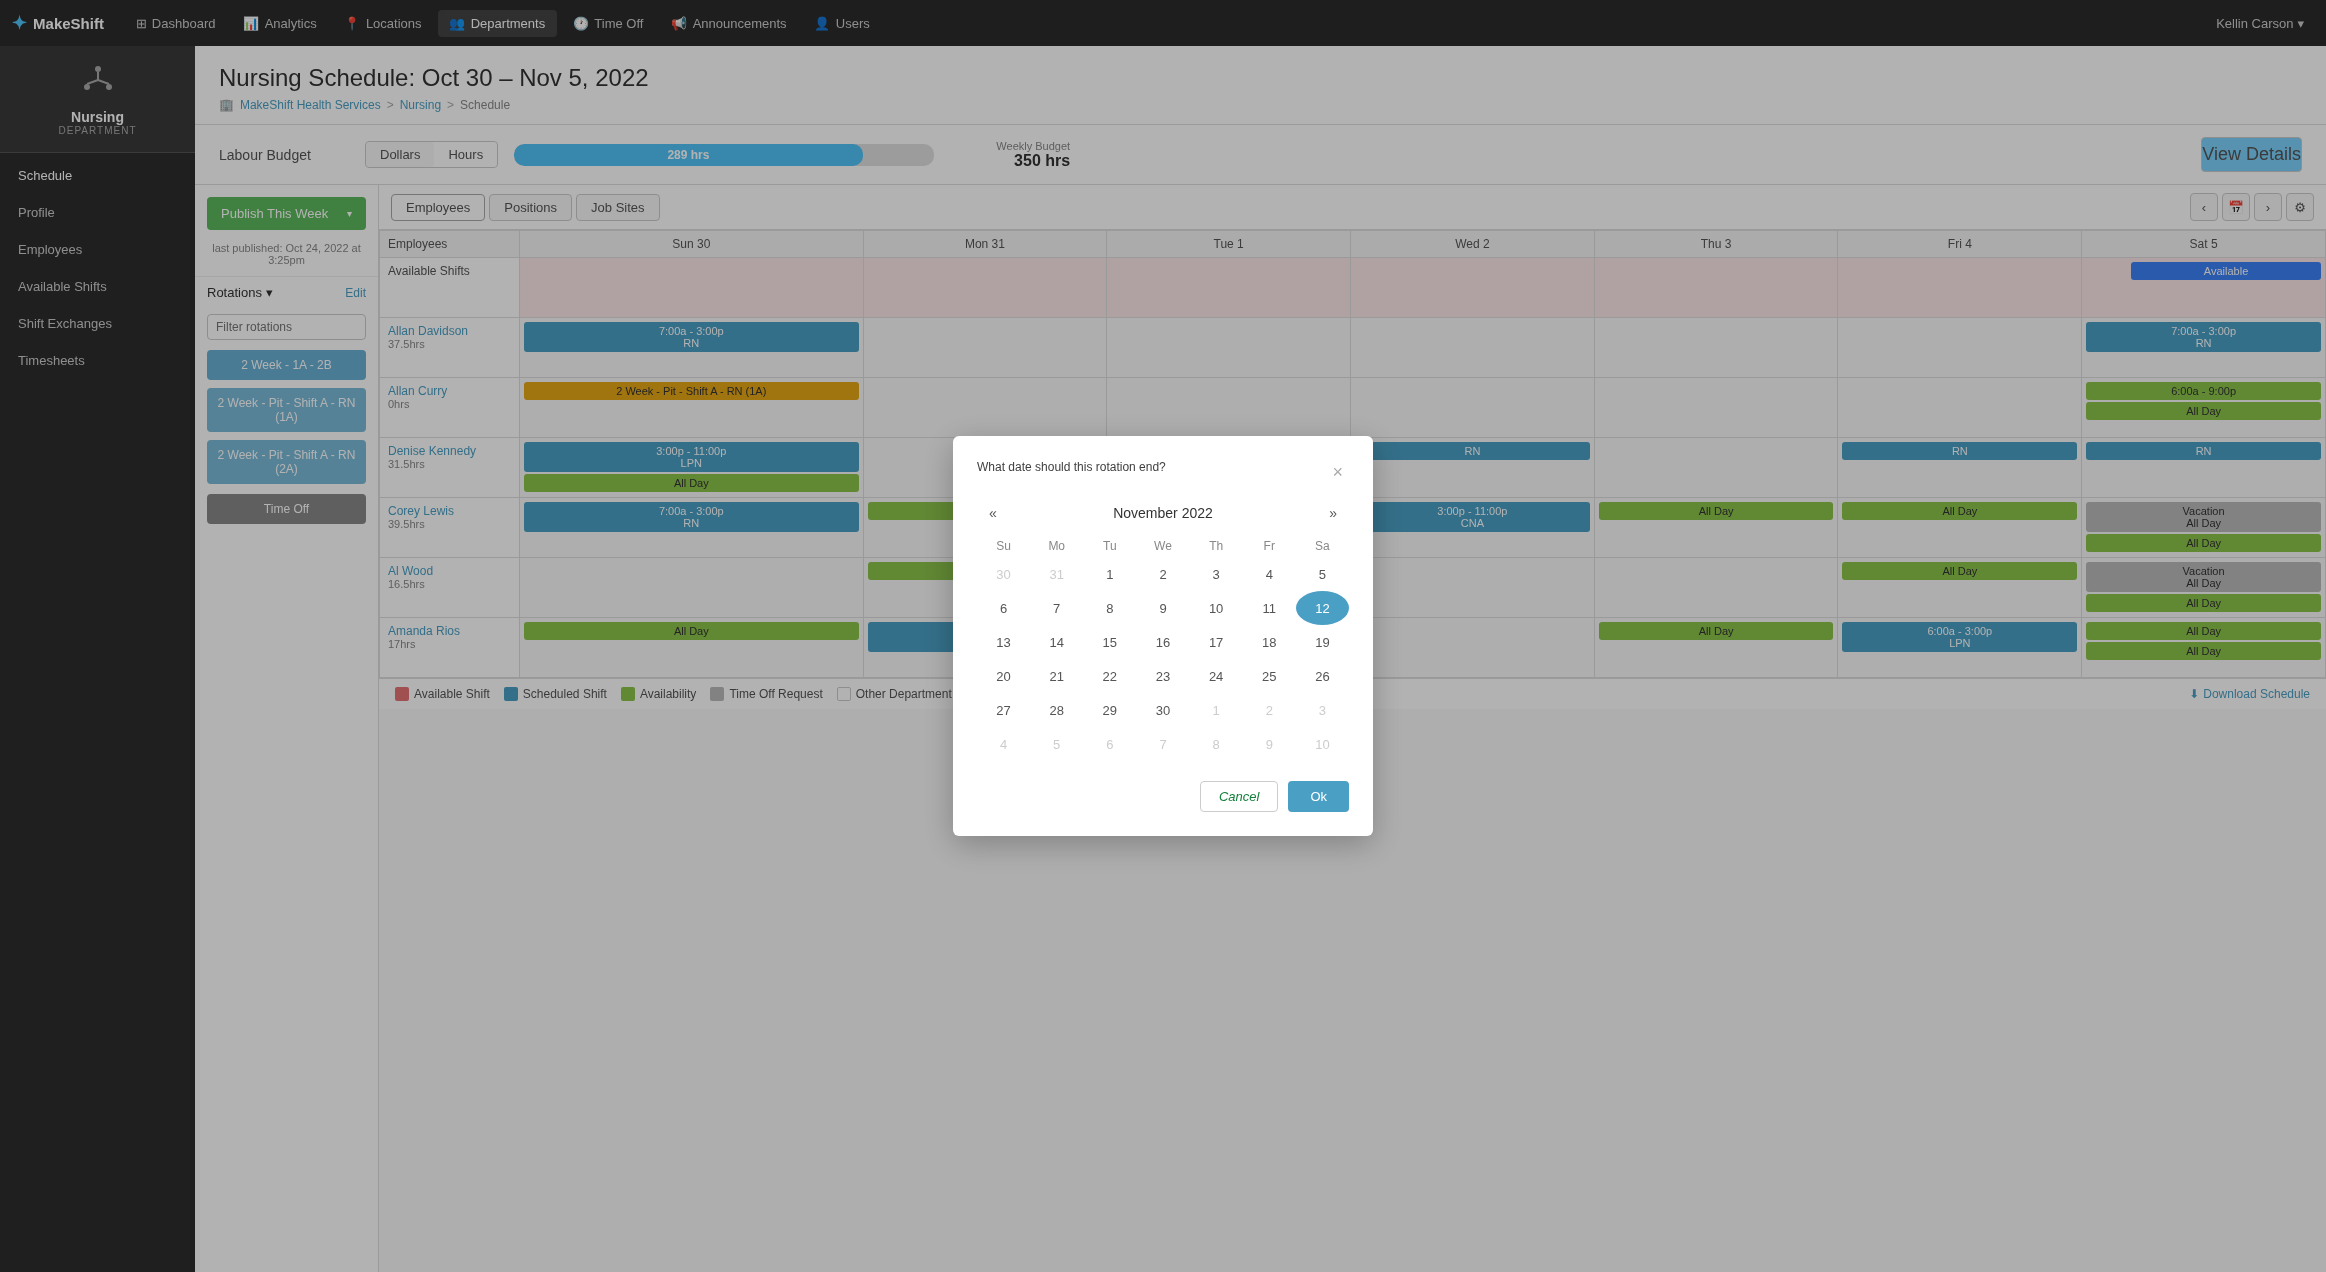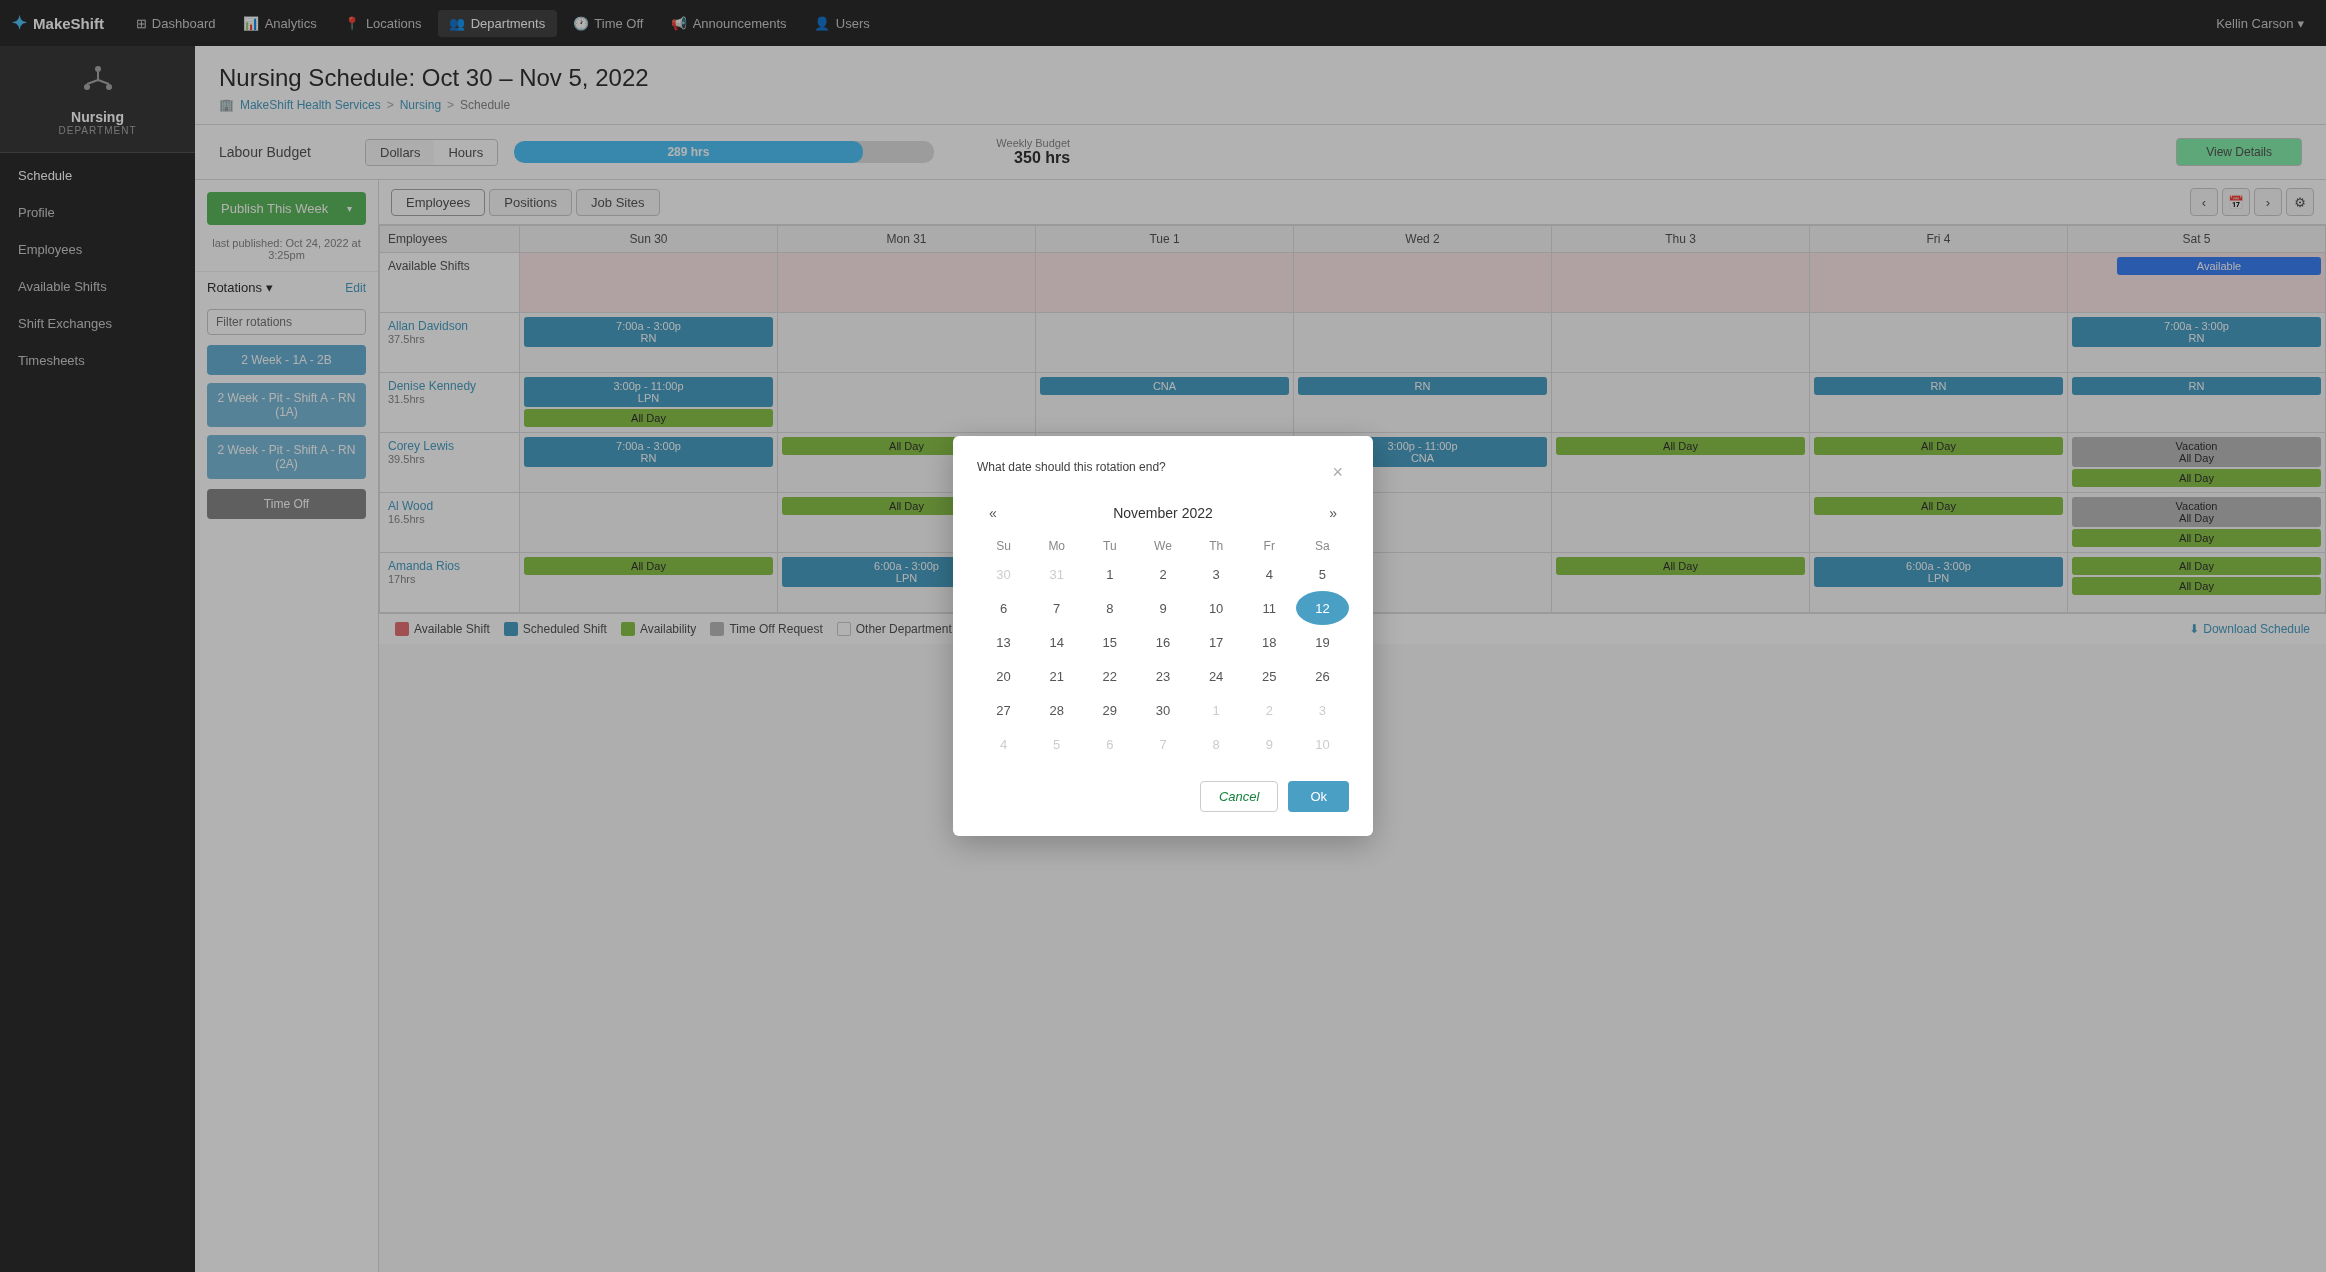--- a/index.html
+++ b/index.html
@@ -127,26 +127,26 @@
     .btn-group button.active { background: #fff; font-weight: 500; text-align: right; }
     .budget-progress-wrap { flex: 1; display: flex; align-items: center; gap: 10px; min-width: 200px; max-width: 420px; }
     .progress-bar-bg { flex: 1; background: #e0e0e0; border-radius: 10px; height: 22px; position: relative; overflow: hidden; }
     .progress-bar-fill { height: 100%; background: #4fc3f7; border-radius: 10px; display: flex; align-items: center; justify-content: center; }
     .progress-label { font-size: 12px; color: #fff; font-weight: bold; }
     .weekly-budget { text-align: right; min-width: 120px; }
     .weekly-budget .wb-label { font-size: 11px; color: #888; }
     .weekly-budget .wb-value { font-size: 16px; font-weight: bold; color: #333; }
     .view-details-btn {
       margin-left: auto;
-      padding: 6px 29px;
-      background: #86efac;
+      padding: 6px 0;
+      background: #7dd3fc;
       border: 1px solid #ccc;
       border-radius: 4px;
       cursor: pointer;
-      font-size: 12px;
+      font-size: 18px;
       color: #555;
     }
 
     
     .schedule-area {
       display: flex;
       flex: 1;
       overflow: hidden;
     }
 
@@ -625,20 +625,38 @@
               <td></td>
               <td></td>
               <td></td>
               <td></td>
               <td></td>
               <td class="sat-col">
                 <div class="shift-block shift-blue">7:00a - 3:00p<br>RN</div>
               </td>
             </tr>
 
+            <tr>
+              <td class="emp-cell">
+                <div class="emp-name">Allan Curry</div>
+                <div class="emp-hrs">0hrs</div>
+              </td>
+              <td>
+                <div class="shift-block shift-yellow" style="color:#333;">2 Week - Pit - Shift A - RN (1A)</div>
+              </td>
+              <td></td>
+              <td></td>
+              <td></td>
+              <td></td>
+              <td></td>
+              <td class="sat-col">
+                <div class="shift-block shift-green">6:00a - 9:00p</div>
+                <div class="shift-block shift-green">All Day</div>
+              </td>
+            </tr>
 
             <tr>
               <td class="emp-cell">
                 <div class="emp-name">Denise Kennedy</div>
                 <div class="emp-hrs">31.5hrs</div>
               </td>
               <td>
                 <div class="shift-block shift-blue">3:00p - 11:00p<br>LPN</div>
                 <div class="shift-block shift-green">All Day</div>
               </td>

